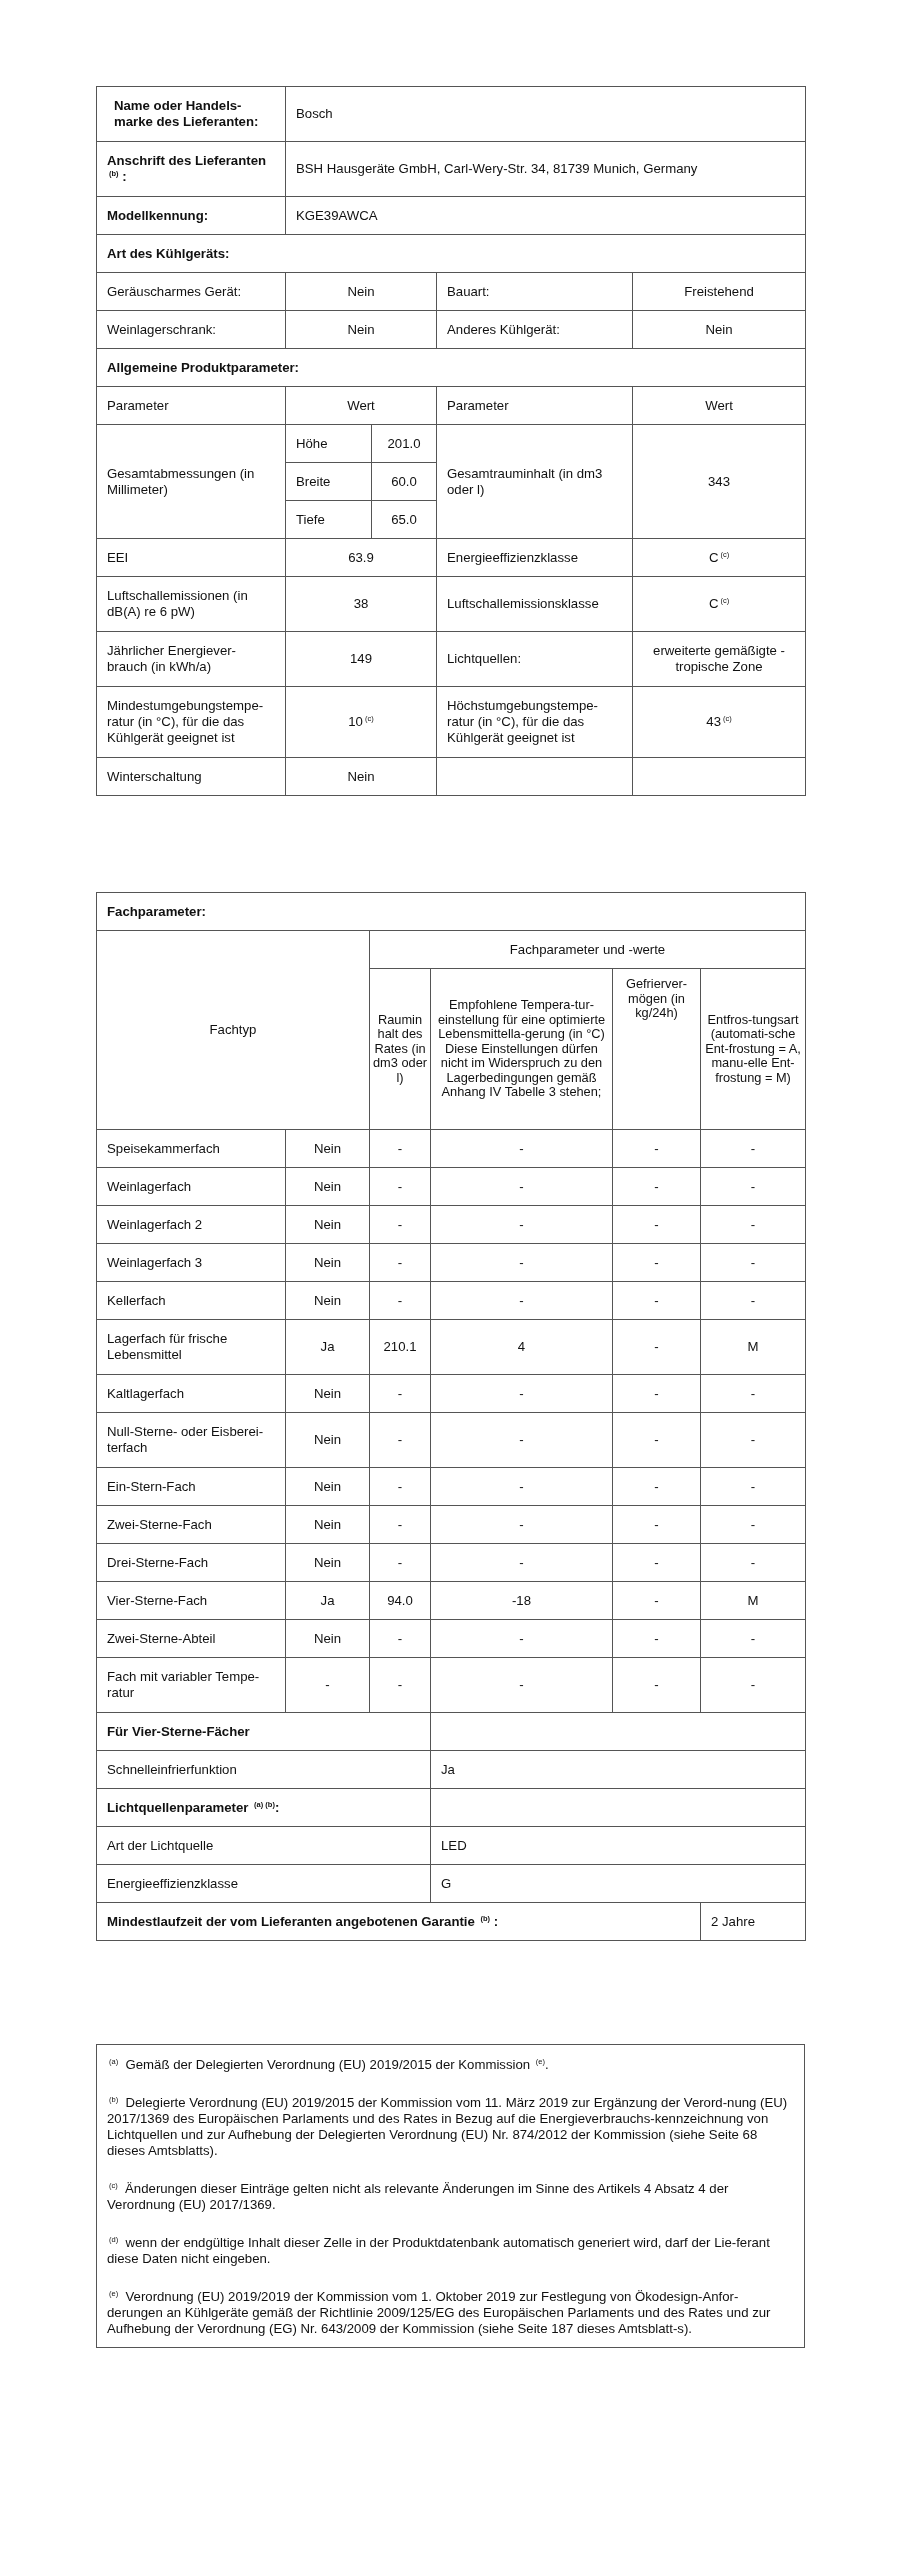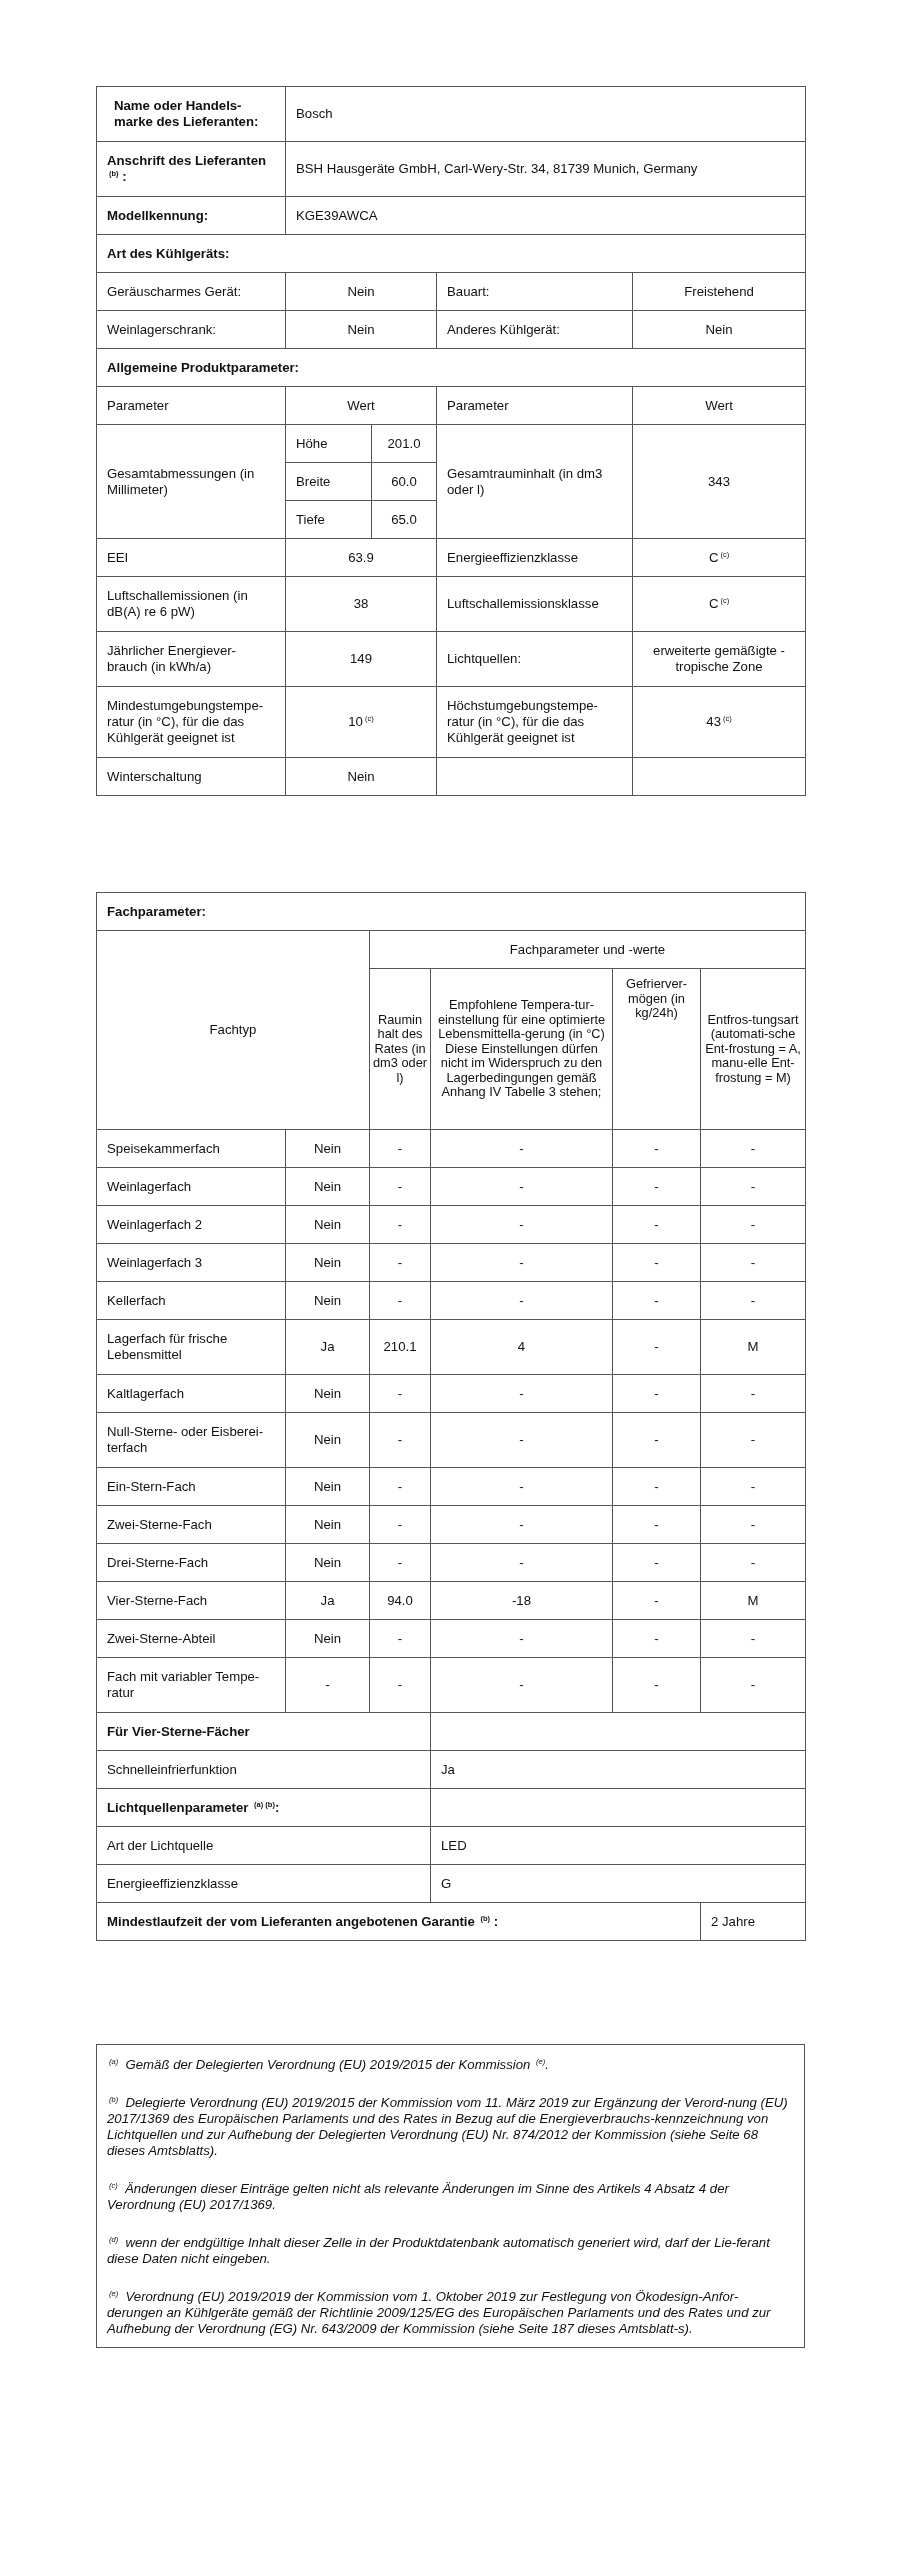--- a/index.html
+++ b/index.html
@@ -278,21 +278,21 @@
     <tr>
       <td colspan="5" class="b h38"><span>Mindestlaufzeit der vom Lieferanten angebotenen Garantie</span> <sup>(b)</sup> <span>:</span></td>
       <td>2 Jahre</td>
     </tr>
   </tbody>
 </table>
 
 <table id="t3">
   <tbody>
   <tr>
-    <td class="notes-cell" style="padding-top:12px;font-style:italic;">
+    <td class="notes-cell" style="padding-top:12px;">
       <p><sup>(a)</sup>&nbsp; <span>Gemäß der Delegierten Verordnung (EU) 2019/2015 der Kommission</span> <sup>(e)</sup><span>.</span></p>
       <p><sup>(b)</sup>&nbsp; <span>Delegierte Verordnung (EU) 2019/2015 der Kommission vom 11. März 2019 zur Ergänzung der Verord-nung (EU) 2017/1369 des Europäischen Parlaments und des Rates in Bezug auf die Energieverbrauchs-kennzeichnung von Lichtquellen und zur Aufhebung der Delegierten Verordnung (EU) Nr. 874/2012 der Kommission (siehe Seite 68 dieses Amtsblatts).</span></p>
       <p><sup>(c)</sup>&nbsp; <span>Änderungen dieser Einträge gelten nicht als relevante Änderungen im Sinne des Artikels 4 Absatz 4 der Verordnung (EU) 2017/1369.</span></p>
       <p><sup>(d)</sup>&nbsp; <span>wenn der endgültige Inhalt dieser Zelle in der Produktdatenbank automatisch generiert wird, darf der Lie-ferant diese Daten nicht eingeben.</span></p>
       <p><sup>(e)</sup>&nbsp; <span>Verordnung (EU) 2019/2019 der Kommission vom 1. Oktober 2019 zur Festlegung von Ökodesign-Anfor-derungen an Kühlgeräte gemäß der Richtlinie 2009/125/EG des Europäischen Parlaments und des Rates und zur Aufhebung der Verordnung (EG) Nr. 643/2009 der Kommission (siehe Seite 187 dieses Amtsblatt-s).</span></p>
     </td>
   </tr>
 </tbody>
   </table>
 

